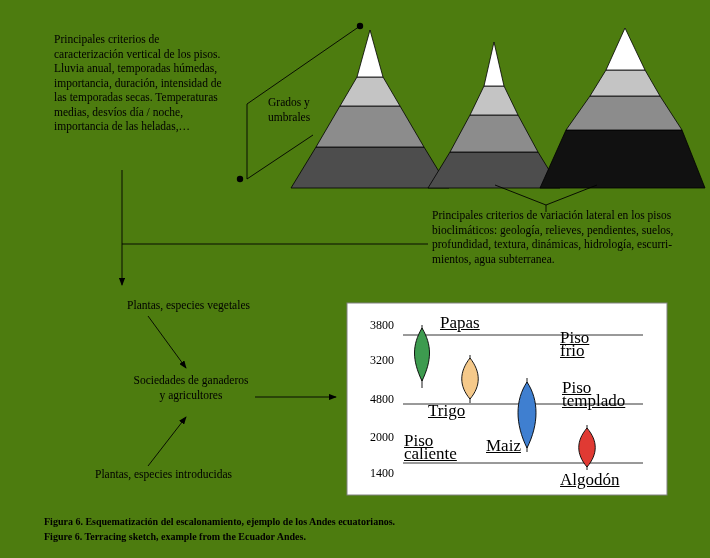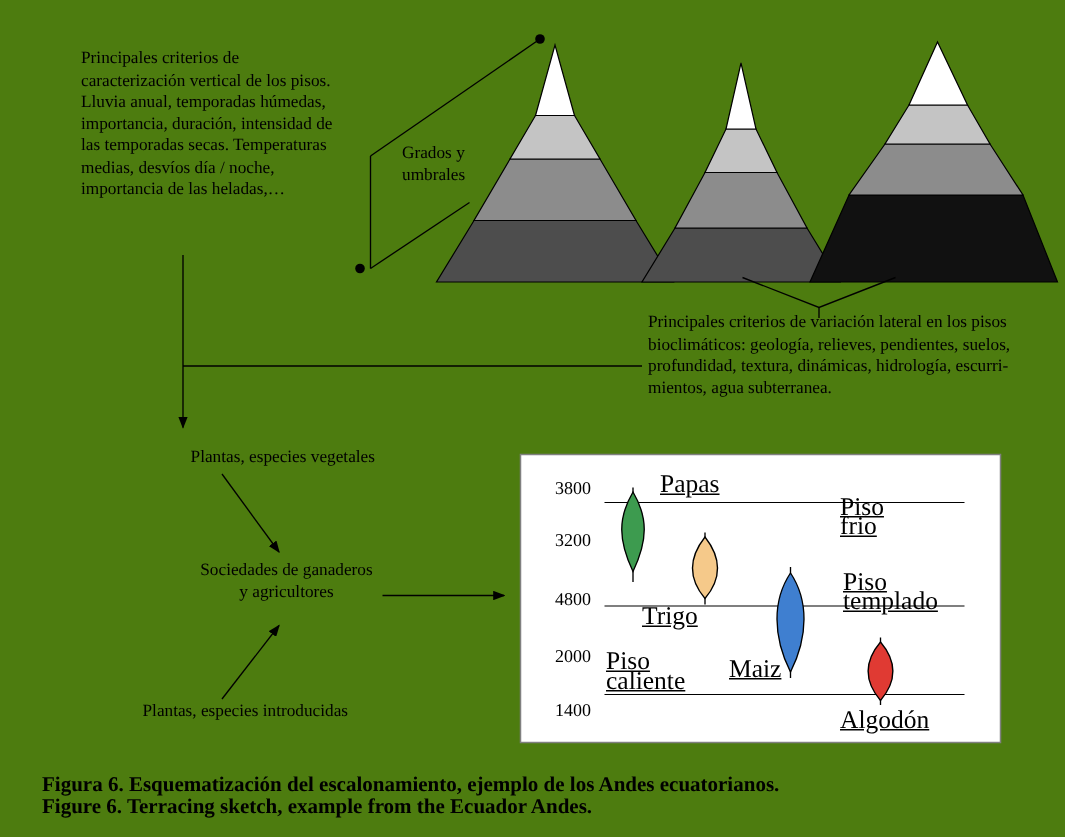--- a/index.html
+++ b/index.html
@@ -27,23 +27,23 @@
   svg.layer {
     position: absolute;
     left: 0;
     top: 0;
     width: 710px;
     height: 558px;
     overflow: visible;
   }
   .caption {
     position: absolute;
-    left: 28px;
-    font-family: "Liberation Serif", serif;
-    font-size: 14px;
+    left: 44px;
+    font-family: "Liberation Serif", serif;
+    font-size: 10px;
     font-weight: bold;
     color: #000;
   }
   #caption-es { top: 516px; }
   #caption-en { top: 531px; }
   .plot-label {
     position: absolute;
     font-family: "Liberation Serif", serif;
     font-size: 17px;
     color: #000;

